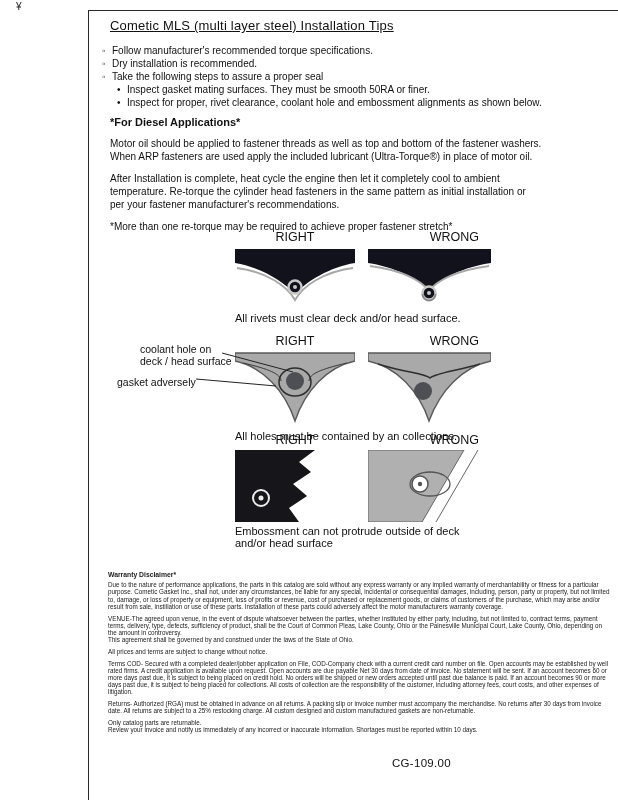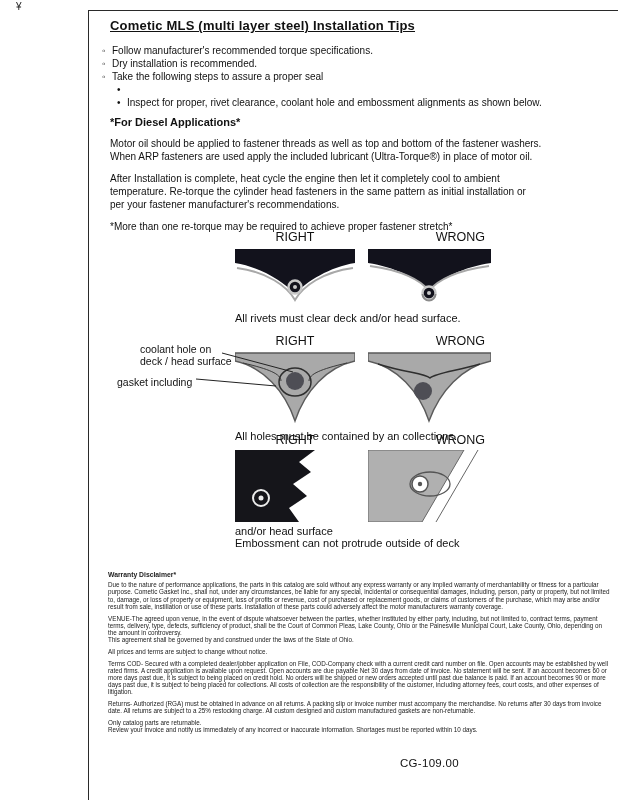--- a/index.html
+++ b/index.html
@@ -1,49 +1,49 @@
 <!DOCTYPE html>
 <html><head>
 <meta charset="utf-8">
 <style>
   html,body{margin:0;padding:0;background:#ffffff;}
   .page{position:relative;width:618px;height:800px;background:#fff;
         font-family:"Liberation Sans",sans-serif;color:#111;overflow:hidden;}
   .corner-mark{position:absolute;left:16px;top:1px;font-size:10px;color:#222;}
   .frame{position:absolute;left:88px;top:10px;width:529px;height:789px;
          border-top:1px solid #2a2a2a;border-left:1px solid #2a2a2a;}
-  .title{position:absolute;left:110px;top:18px;margin:0;font-size:13px;font-weight:bold;
+  .title{position:absolute;left:110px;top:18px;margin:0;font-size:13px;font-weight:normal;
          text-decoration:underline;letter-spacing:.2px;}
   .tips{position:absolute;left:102px;top:44px;width:470px;font-size:10px;line-height:13px;}
   .tip-row{display:flex;margin-bottom:0;}
   .tip-marker{width:10px;flex:none;text-align:left;}
   .tip-row.sub{margin-left:15px;}
   .diesel{position:absolute;left:110px;top:116px;width:452px;font-size:10px;line-height:13px;}
   .diesel h2{font-size:11px;margin:0 0 8px 0;}
   .diesel p{margin:0 0 9px 0;}
   .diesel p.w2{width:432px;}
   .diag{position:absolute;left:235px;width:258px;}
   .diag1{top:230px;} .diag2{top:334px;} .diag3{top:433px;}
-  .diag-headers{display:flex;gap:7px;font-size:12.5px;margin-bottom:3px;}
+  .diag-headers{display:flex;gap:1px;font-size:12.5px;margin-bottom:3px;}
   .diag-headers .hdr{width:120px;text-align:center;}
   .diag-headers .hdr2{width:123px;text-align:right;}
   .panels{display:flex;gap:13px;}
   .panel{flex:none;}
   .panel svg{display:block;}
   .caption{font-size:11px;margin-top:3px;line-height:12px;}
   .coolant-label{position:absolute;left:140px;top:343px;font-size:10.5px;line-height:12px;}
   .coolant-label span{display:block;}
   .emboss-label{position:absolute;left:117px;top:376px;font-size:10.5px;}
   .pointer-lines{position:absolute;left:196px;top:349px;}
   .warranty{position:absolute;left:108px;top:571px;width:502px;font-size:6.3px;
             line-height:7.2px;color:#222;}
   .warranty h3{font-size:6.8px;margin:0 0 3px 0;}
   .warranty p{margin:0 0 4.5px 0;}
   .warranty p.mb0{margin-bottom:0;}
-  .footer{position:absolute;left:400px;top:757px;font-size:11.5px;letter-spacing:.3px;}
+  .footer{position:absolute;left:392px;top:757px;font-size:11.5px;letter-spacing:.3px;}
 </style>
 </head>
 <body>
 
 <div class="page">
 
   <div class="corner-mark">¥</div>
   <div class="frame"></div>
 
   <h1 class="title">Cometic MLS (multi layer steel) Installation Tips</h1>
@@ -56,20 +56,21 @@
     <div class="tip-row">
       <span class="tip-marker">◦</span>
       <span>Dry installation is recommended.</span>
     </div>
     <div class="tip-row">
       <span class="tip-marker">◦</span>
       <span>Take the following steps to assure a proper seal</span>
     </div>
     <div class="tip-row sub">
       <span class="tip-marker">•</span>
+      <span>Inspect gasket mating surfaces.  They must be smooth 50RA or finer.</span>
     </div>
     <div class="tip-row sub">
       <span class="tip-marker">•</span>
       <span>Inspect for proper, rivet clearance, coolant hole and embossment alignments as shown below.</span>
     </div>
   </div>
 
   <div class="diesel">
     <h2>*For Diesel Applications*</h2>
     <p>Motor oil should be applied to fastener threads as well as top and bottom of the fastener washers. When ARP fasteners are used apply the included lubricant (Ultra-Torque®) in place of motor oil.</p>
@@ -126,21 +127,21 @@
         </svg>
       </div>
     </div>
     <div class="caption">All holes must be contained by an collections.</div>
   </div>
 
   <div class="coolant-label">
     <span>coolant hole on</span>
     <span>deck / head surface</span>
   </div>
-  <div class="emboss-label">gasket including</div>
+  <div class="emboss-label">gasket adversely</div>
   <svg class="pointer-lines" width="100" height="42" viewBox="0 0 100 42">
     <line x1="26" y1="4" x2="97" y2="23" stroke="#222" stroke-width="1"></line>
     <line x1="0" y1="30" x2="80" y2="37" stroke="#222" stroke-width="1"></line>
   </svg>
 
   <div class="diag diag3">
     <div class="diag-headers">
       <span class="hdr">RIGHT</span>
       <span class="hdr2">WRONG</span>
     </div>
@@ -156,22 +157,22 @@
         <svg width="123" height="72" viewBox="0 0 123 72">
           <path d="M0,0 H96 L54,72 H0 Z" fill="#b0b0b0" stroke="#666" stroke-width="1"></path>
           <path d="M110,0 L68,72" stroke="#666" stroke-width="1" fill="none"></path>
           <ellipse cx="62" cy="34" rx="20" ry="12" fill="none" stroke="#555" stroke-width="1.3"></ellipse>
           <circle cx="52" cy="34" r="8" fill="#ffffff" stroke="#555" stroke-width="1.5"></circle>
           <circle cx="52" cy="34" r="2.2" fill="#555"></circle>
         </svg>
       </div>
     </div>
     <div class="caption">
+      <div>Embossment can not protrude outside of deck</div>
       <div>and/or head surface</div>
-      <div>Embossment can not protrude outside of deck</div>
     </div>
   </div>
 
   <div class="warranty">
     <h3>Warranty Disclaimer*</h3>
     <p>Due to the nature of performance applications, the parts in this catalog are sold without any express warranty or any implied warranty of merchantability or fitness for a particular purpose.  Cometic Gasket Inc., shall not, under any circumstances, be liable for any special, incidental or consequential damages, including, person, party or property, but not limited to, damage, or loss of property or equipment, loss of profits or revenue, cost of purchased or replacement goods, or claims of customers of the purchase, which may arise and/or result from sale, instillation or use of these parts.  Installation of these parts could adversely affect the motor manufacturers warranty coverage.</p>
     <p class="mb0">VENUE-The agreed upon venue, in the event of dispute whatsoever between the parties, whether instituted by either party, including, but not limited to, contract terms, payment terms, delivery, type, defects, sufficiency of product, shall be the Court of Common Pleas, Lake County, Ohio or the Painesville Municipal Court, Lake County, Ohio, depending on the amount in controversy.</p>
     <p>This agreement shall be governed by and construed under the laws of the State of Ohio.</p>
     <p>All prices and terms are subject to change without notice.</p>
     <p>Terms COD- Secured with a completed dealer/jobber application on File, COD-Company check with a current credit card number on file.  Open accounts may be established by well rated firms.  A credit application is available upon request.  Open accounts are due payable Net 30 days from date of invoice.  No statement will be sent.  If an account becomes 60 or more days past due, it is subject to being placed on credit hold.  No orders will be shipped or new orders accepted until past due balance is paid.  If an account becomes 90 or more days past due, it is subject to being placed for collections.  All costs of collection are the responsibility of the customer, including attorney fees, court costs, and other expenses of litigation.</p>

